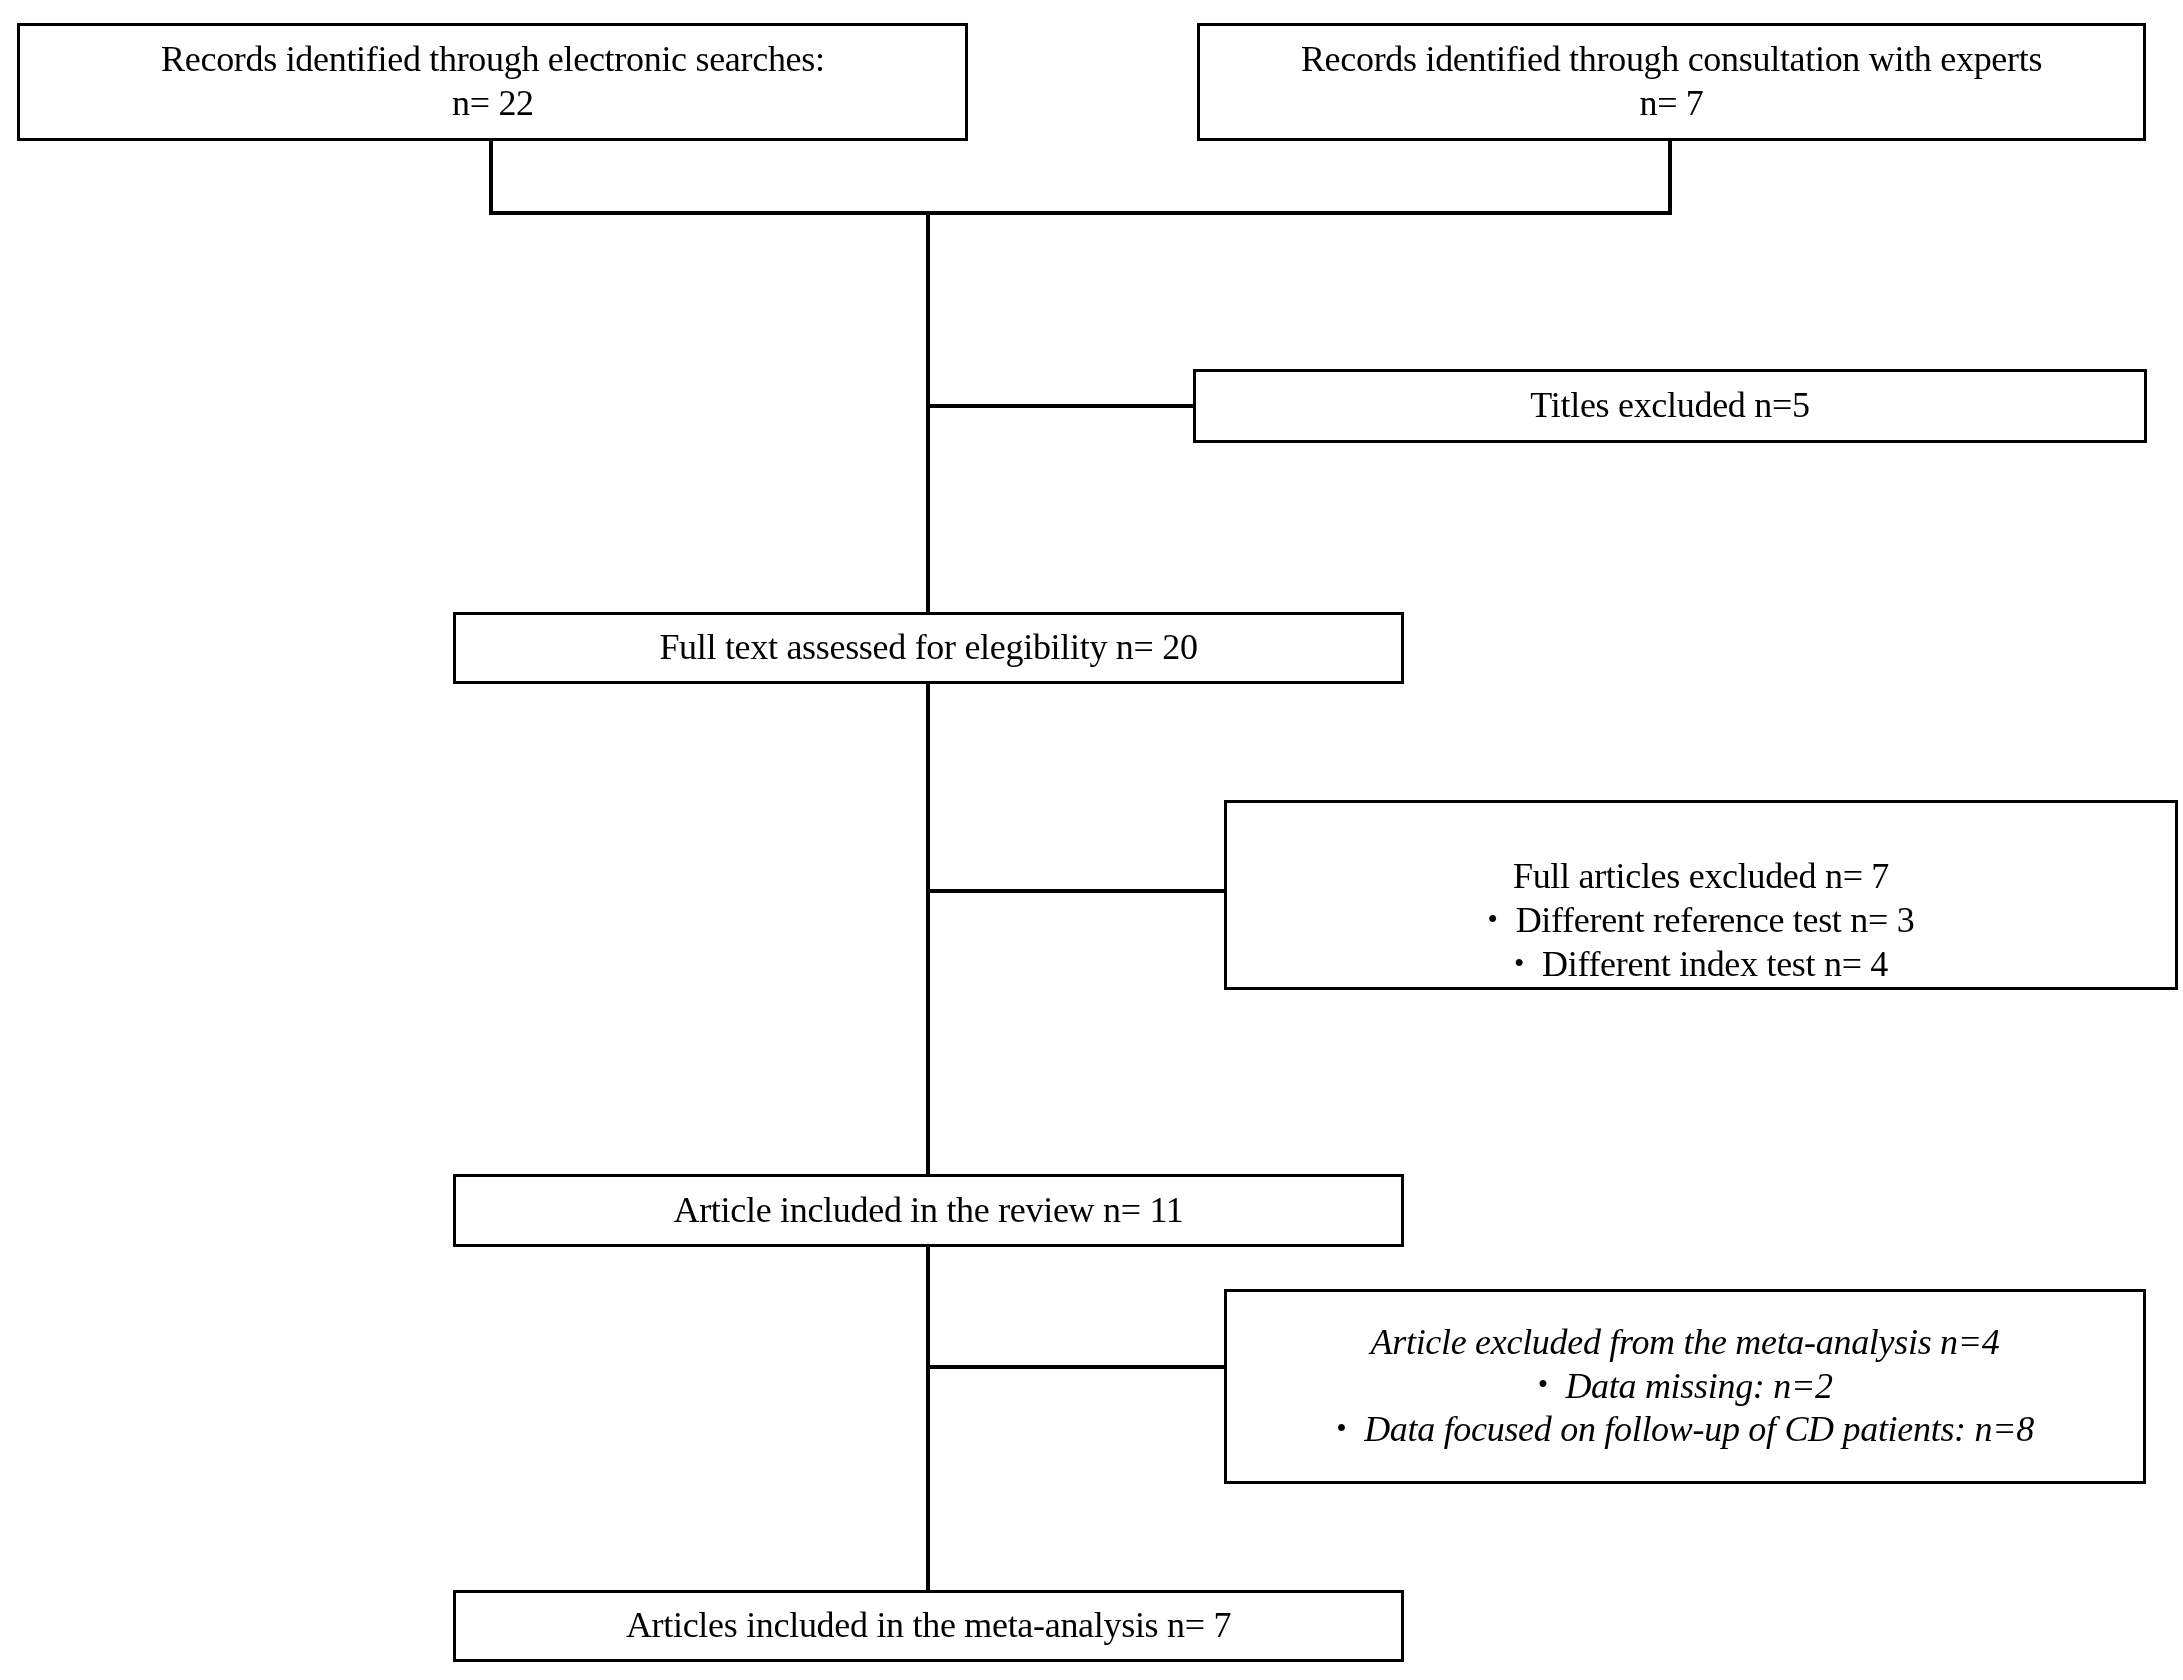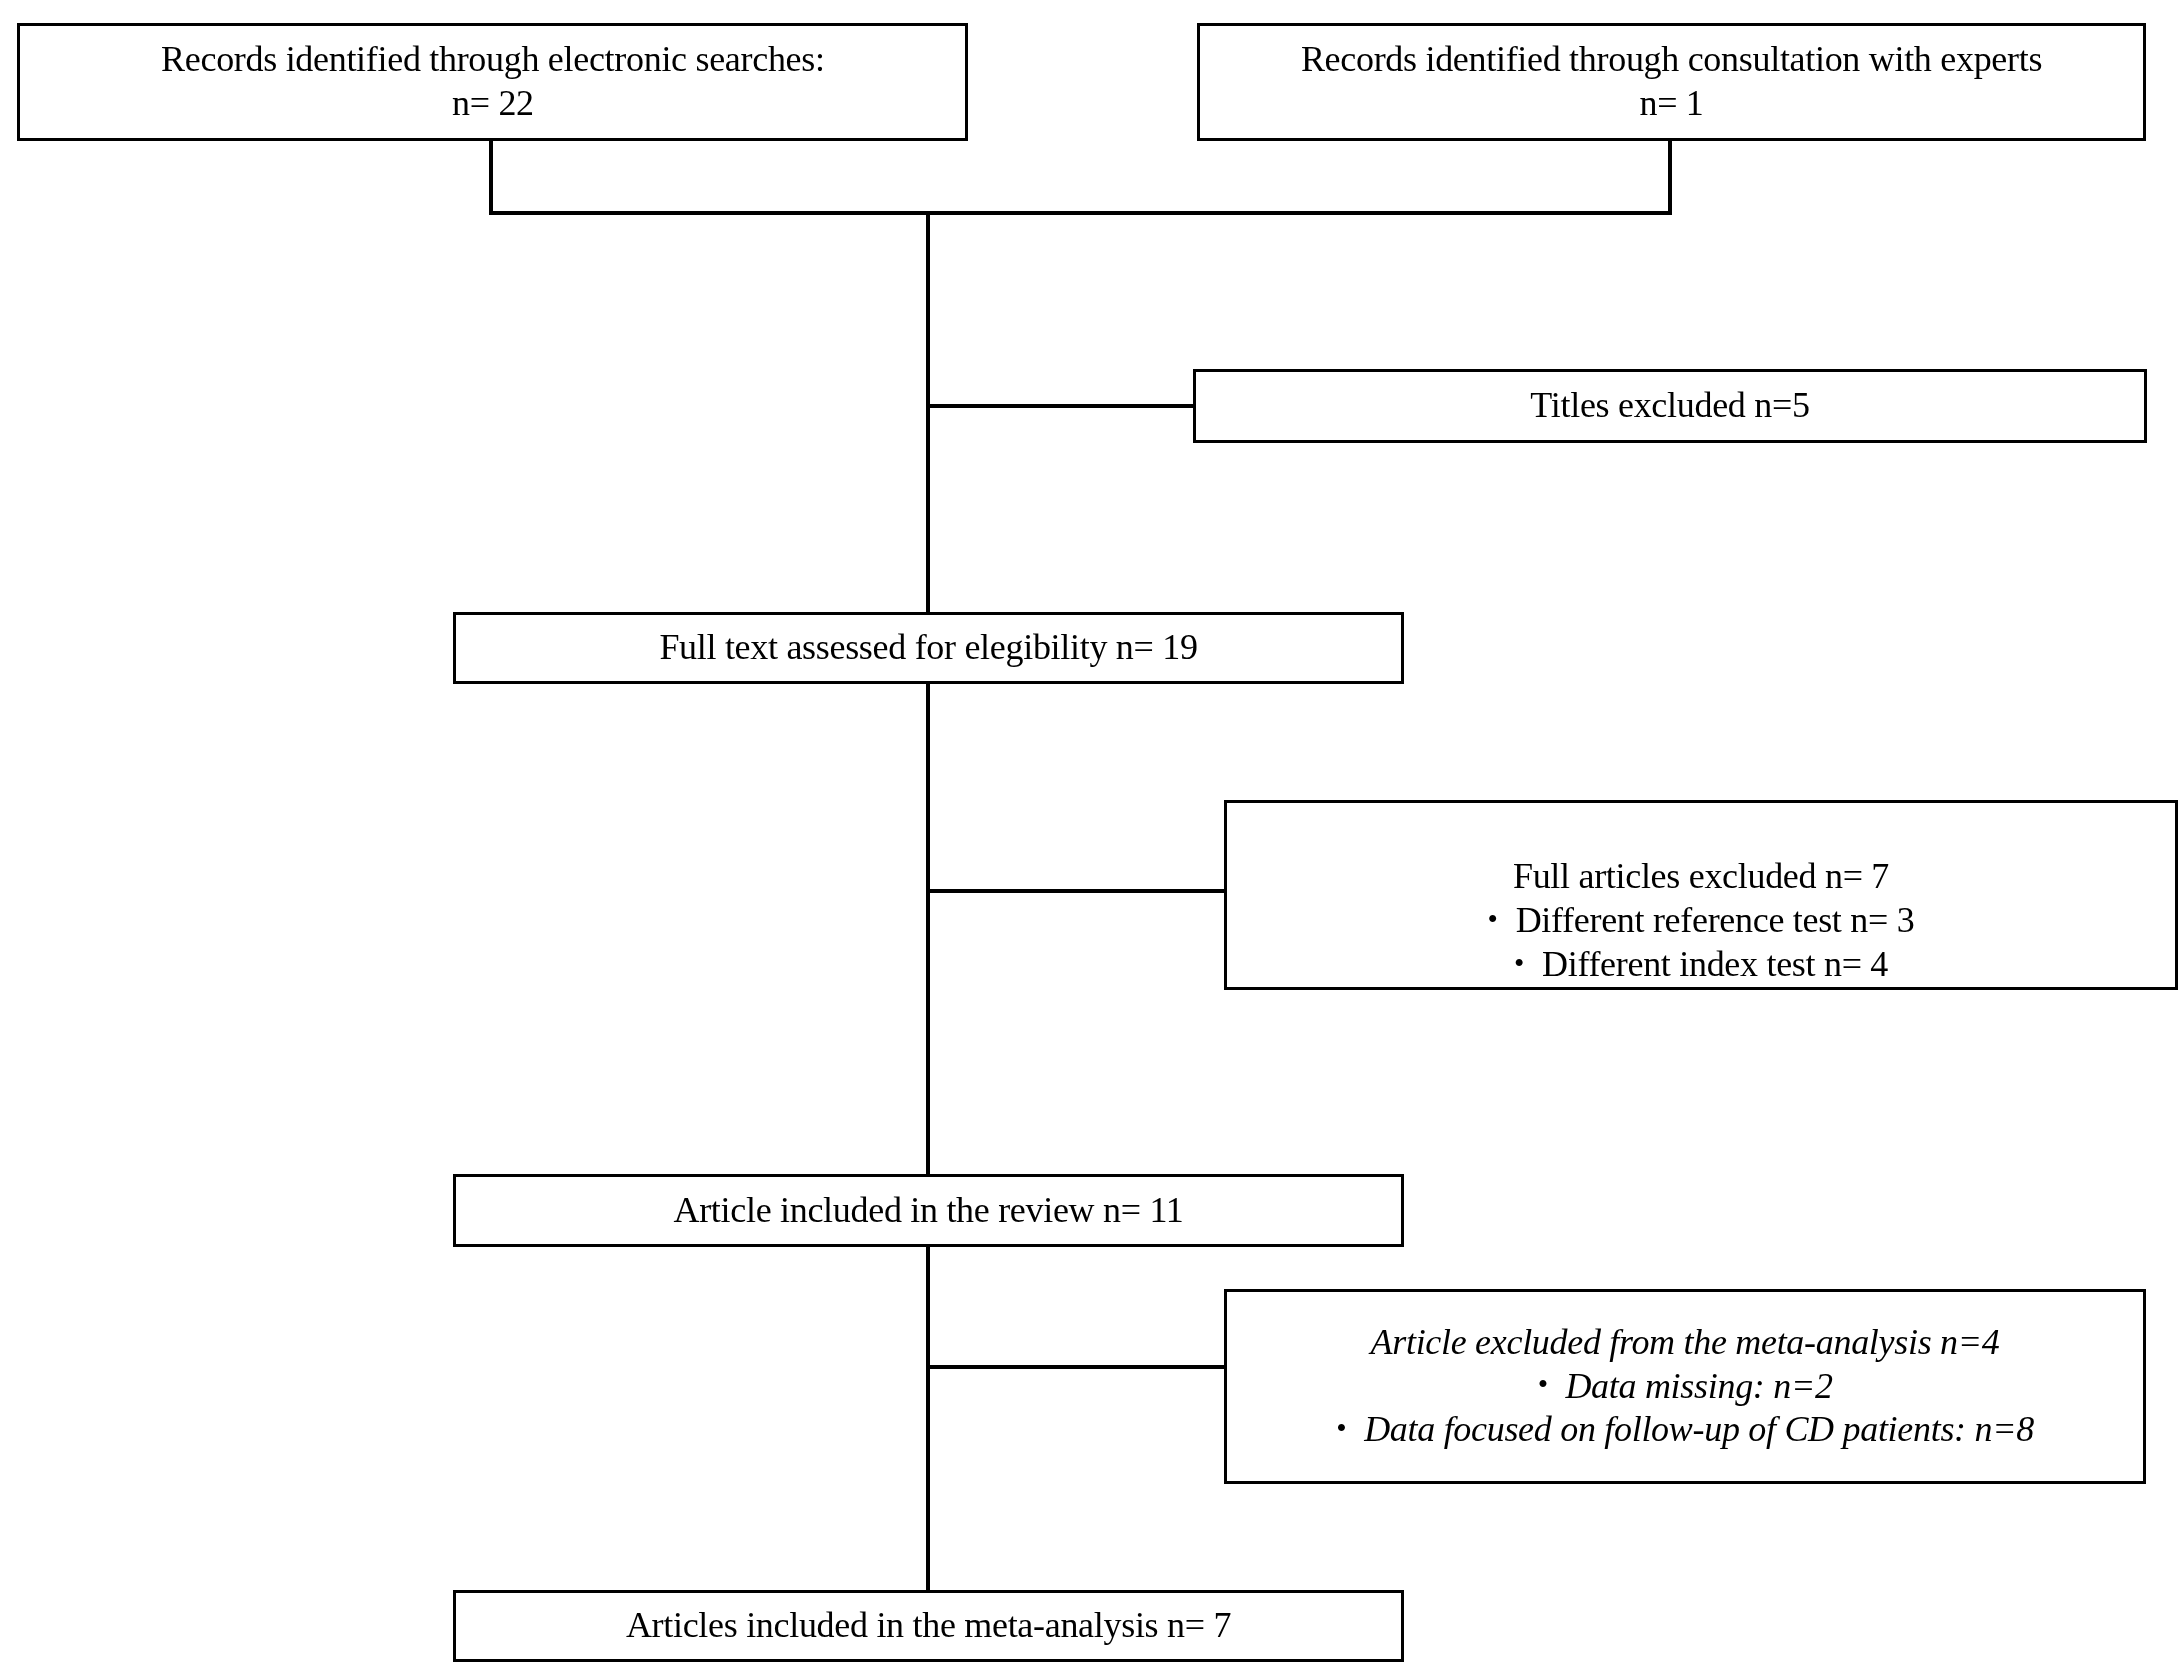--- a/index.html
+++ b/index.html
@@ -61,41 +61,41 @@
 
 <div id="canvas">
 
   <div class="box" style="left:17.4px; top:23px; width:951px; height:118px;">
     <span class="line">Records identified through electronic searches:</span>
     <span class="line">n= 22</span>
   </div>
 
   <div class="box" style="left:1197px; top:23px; width:949px; height:118px;">
     <span class="line">Records identified through consultation with experts</span>
-    <span class="line">n= 1</span>
+    <span class="line">n= 7</span>
   </div>
 
   <div class="box" style="left:1193px; top:369px; width:954px; height:74px;">
     <span class="line">Titles excluded n=5</span>
   </div>
 
   <div class="box" style="left:1224px; top:800px; width:954px; height:190px;justify-content:flex-end;">
     <span class="line">Full articles excluded n= 7</span>
     <span class="bullet-line"><span class="dot">•</span><span>Different reference test n= 3</span></span>
     <span class="bullet-line"><span class="dot">•</span><span>Different index test n= 4</span></span>
   </div>
 
   <div class="box" style="left:1224px; top:1289px; width:922px; height:195px;font-style:italic;">
     <span class="line">Article excluded from the meta-analysis n=4</span>
     <span class="bullet-line"><span class="dot">•</span><span>Data missing: n=2</span></span>
     <span class="bullet-line"><span class="dot">•</span><span>Data focused on follow-up of CD patients: n=8</span></span>
   </div>
 
   <div class="box" style="left:453px; top:612px; width:951px; height:72px;">
-    <span class="line">Full text assessed for elegibility n= 19</span>
+    <span class="line">Full text assessed for elegibility n= 20</span>
   </div>
 
   <div class="box" style="left:453px; top:1174px; width:951px; height:73px;">
     <span class="line">Article included in the review n= 11</span>
   </div>
 
   <div class="box" style="left:453px; top:1590px; width:951px; height:72px;">
     <span class="line">Articles included in the meta-analysis n= 7</span>
   </div>
 

